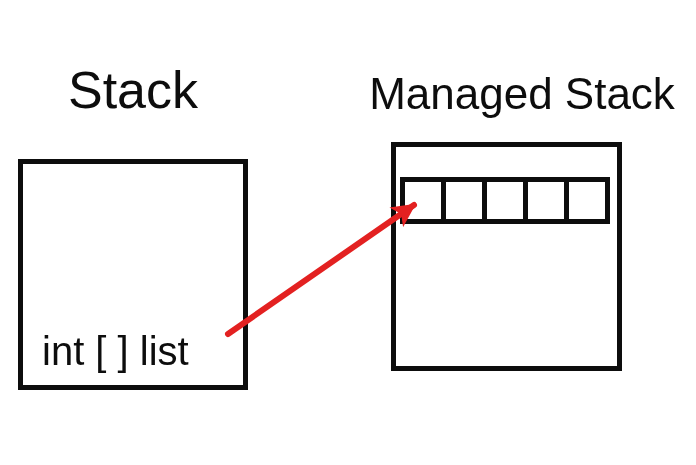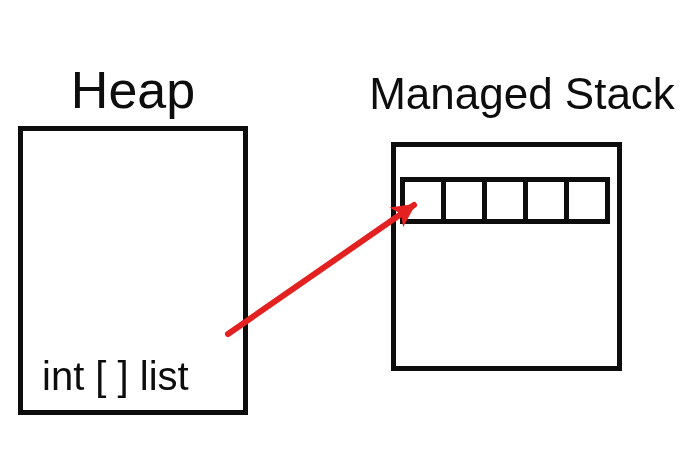--- a/index.html
+++ b/index.html
@@ -31,23 +31,23 @@
   }
   .heap-title {
     left: 352px;
     top: 70px;
     width: 340px;
     font-size: 44px;
   }
   .stack-box {
     position: absolute;
     left: 18px;
-    top: 126px;
+    top: 159px;
     width: 230px;
-    height: 289px;
+    height: 231px;
     border: 5px solid var(--ink, #0d0d0d);
     box-sizing: border-box;
   }
   .var-label {
     position: absolute;
     left: 19px;
     bottom: 12px;
     font-size: 40px;
     line-height: 1.1;
     white-space: nowrap;
@@ -87,21 +87,21 @@
     width: 696px;
     height: 465px;
     pointer-events: none;
   }
 </style>
 </head>
 <body>
 
 <div class="canvas">
 
-  <div class="title stack-title">Heap</div>
+  <div class="title stack-title">Stack</div>
 
   <div class="title heap-title">Managed Stack</div>
 
   <div class="stack-box">
     <div class="var-label">int [ ] list</div>
   </div>
 
   <div class="heap-box">
     <div class="array-row">
         <div class="cell"></div>

